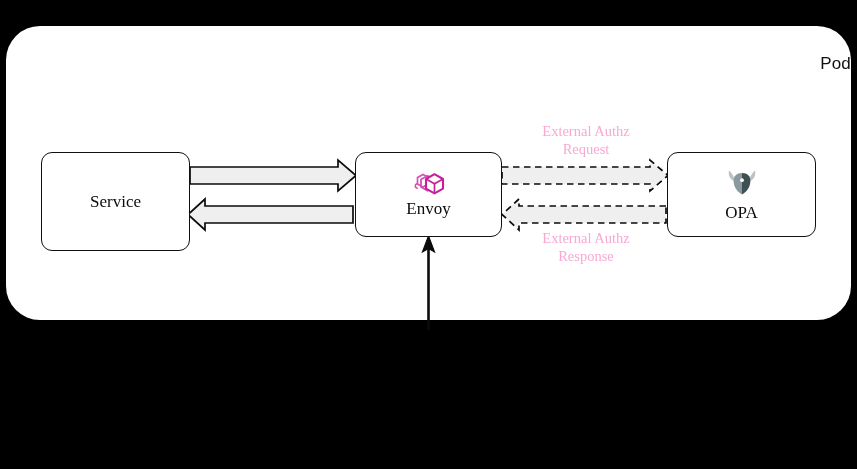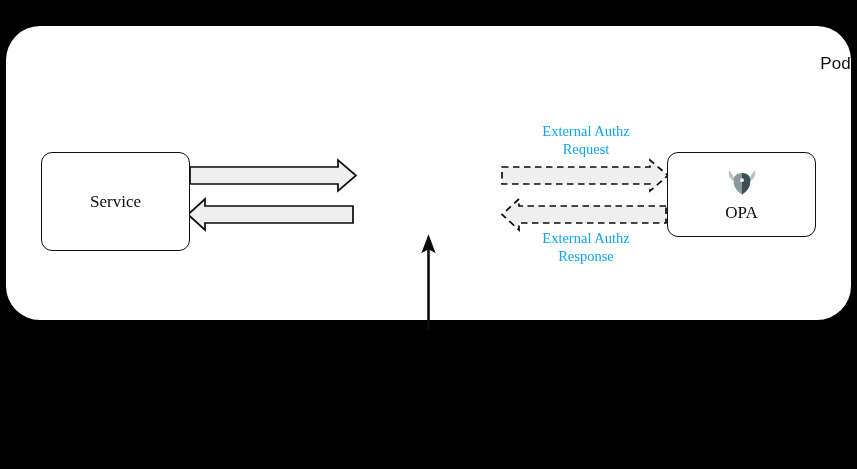--- a/index.html
+++ b/index.html
@@ -95,21 +95,21 @@
     top: 0;
     width: 857px;
     height: 469px;
     pointer-events: none;
   }
 
   .edge-label {
     position: absolute;
     font-family: "Liberation Serif", serif;
     font-size: 14.5px;
-    color: #0ea5e9;
+    color: #f9a8d4;
     text-align: center;
     line-height: 1.22;
     white-space: pre-line;
   }
   #label-authz-request {
     left: 506px;
     top: 123px;
     width: 160px;
   }
   #label-authz-response {
@@ -148,20 +148,38 @@
     <g>
       <line x1="428.5" y1="330" x2="428.5" y2="244" stroke="#0c0b0a" stroke-width="2.6"></line>
       <path d="M 428.5,236 L 422.5,252 L 428.5,248.5 L 434.5,252 Z" fill="#0c0b0a" stroke="#0c0b0a" stroke-width="1.2" stroke-linejoin="miter"></path>
     </g>
   </svg>
 
   <div class="node" id="node-service">
     <div class="node-label">Service</div>
   </div>
 
+  <div class="node" id="node-envoy">
+    <span class="node-logo">
+      <svg width="42" height="28" viewBox="0 0 42 28" xmlns="http://www.w3.org/2000/svg">
+
+        <path d="M 9.5,6.5 L 15,3.4 L 20.5,6.5 L 20.5,13 L 15,16.1 L 9.5,13 Z" fill="none" stroke="#d94fb4" stroke-width="1.7"></path>
+
+        <path d="M 13,8.5 L 19.5,4.8 L 26,8.5 L 26,16 L 19.5,19.7 L 13,16 Z" fill="none" stroke="#d94fb4" stroke-width="1.8"></path>
+
+        <path d="M 18,8 L 26.5,3.2 L 35,8 L 35,17.6 L 26.5,22.4 L 18,17.6 Z" fill="#ffffff" stroke="#c6219b" stroke-width="2.1" stroke-linejoin="round"></path>
+
+        <path d="M 18,8 L 26.5,12.8 L 35,8" fill="none" stroke="#c6219b" stroke-width="1.7"></path>
+        <path d="M 26.5,12.8 L 26.5,22.4" fill="none" stroke="#c6219b" stroke-width="1.7"></path>
+
+        <path d="M 9.2,12.6 C 6.6,13.4 6.6,16.8 9.4,17.2" fill="none" stroke="#d94fb4" stroke-width="1.6" stroke-linecap="round"></path>
+      </svg>
+    </span>
+    <div class="node-label">Envoy</div>
+  </div>
 
   <div class="node" id="node-opa">
     <span class="node-logo">
       <svg width="32" height="28" viewBox="0 0 32 28" xmlns="http://www.w3.org/2000/svg">
 
         <path d="M 3.0,2.2 C 2.0,8.0 4.2,12.0 9.4,13.4 C 8.2,9.0 6.2,5.4 3.0,2.2 Z" fill="#b9c2c5"></path>
 
         <path d="M 29.0,2.2 C 30.0,8.0 27.8,12.0 22.6,13.4 C 23.8,9.0 25.8,5.4 29.0,2.2 Z" fill="#b9c2c5"></path>
 
         <path d="M 16,5.0 C 21.6,5.0 24.4,8.2 24.4,13.0 C 24.4,19.4 20.2,24.2 16,26.4 Z" fill="#3f5055"></path>

